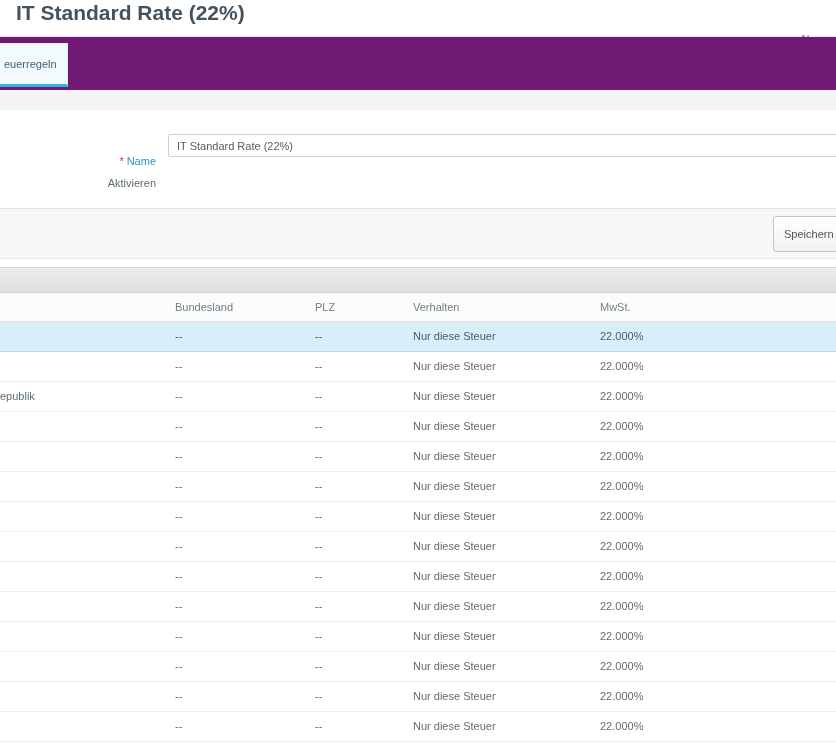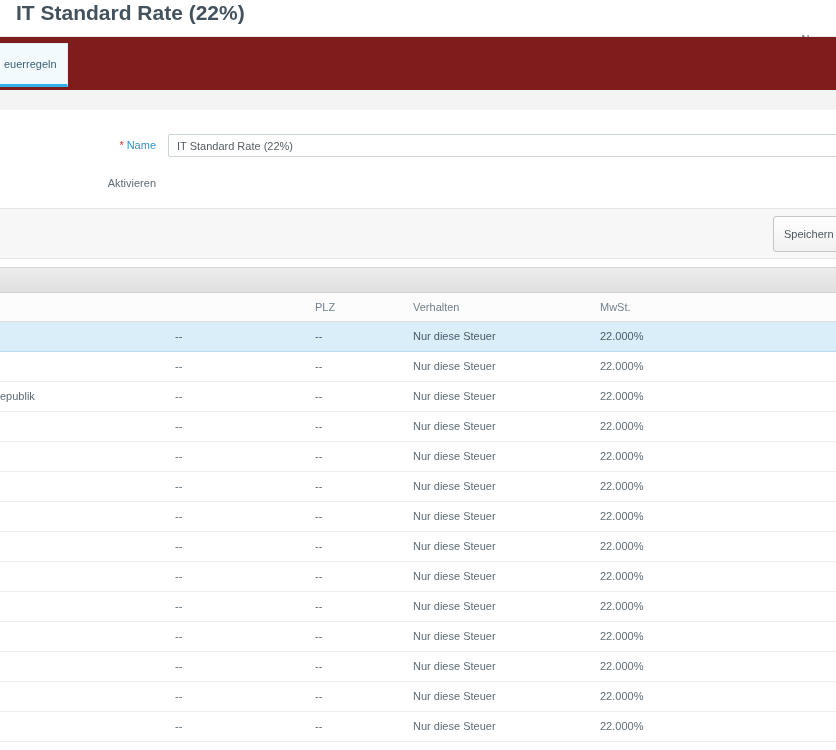--- a/index.html
+++ b/index.html
@@ -10,34 +10,34 @@
     background:#fff; color:#5f6c75;
   }
   
   .header { position:absolute; top:0; left:0; right:0; height:37px; background:#fff; border-bottom:1px solid #ececec; }
   .page-title {
     position:absolute; top:1px; left:16px; font-size:21px; font-weight:bold;
     color:#44525d; white-space:nowrap;
   }
   .new-button { position:absolute; top:33px; right:2px; font-size:11px; color:#5e6b75; white-space:nowrap; cursor:pointer; }
   
-  .tabbar { position:absolute; top:37px; left:0; right:0; height:53px; background:#7f1d1d; }
+  .tabbar { position:absolute; top:37px; left:0; right:0; height:53px; background:#701a75; }
   .tab {
     position:absolute; top:6px; left:0; width:68px; height:44px;
     background:#f3fafd; border:1px solid #e2ecf1; border-left:none;
     border-bottom:3px solid var(--accent); cursor:pointer;
   }
   .tab-label {
     position:absolute; top:14px; left:4px; font-size:11px; color:#3d6277; white-space:nowrap;
   }
   
   .panel-strip { position:absolute; top:90px; left:0; right:0; height:20px; background:#f4f4f4; }
   .form-area { position:absolute; top:110px; left:0; right:0; height:98px; background:#fff; }
   .field-label { position:absolute; left:0; width:156px; text-align:right; font-size:11px; white-space:nowrap; }
-  .lbl-name { top:29px; }
+  .lbl-name { top:45px; }
   .required-star { color:#e52b2b; margin-right:3px; }
   .name-text { color:#3093c6; }
   .aktivieren-text { color:#5f6c75; }
   .lbl-aktiv { top:67px; }
   .name-input {
     position:absolute; top:24px; left:168px; width:700px; height:23px;
     border:1px solid #ccd4d8; border-radius:2px; padding:0 8px;
     font-family:"Liberation Sans", sans-serif; font-size:11px; color:#555e64; background:#fff;
   }
   .toggle { position:absolute; top:62px; left:168px; width:125px; height:21px; display:flex;
@@ -109,20 +109,21 @@
       <div class="toggle-nein">NEIN</div>
     </div>
   </div>
 
   <div class="toolbar">
     <button class="save-button">Speichern un</button>
   </div>
 
   <div class="grid-band"></div>
   <div class="grid-header">
+    <span class="col-label cell-bundesland">Bundesland</span>
     <span class="col-label cell-verhalten">Verhalten</span>
     <span class="col-label cell-plz">PLZ</span>
     <span class="col-label cell-mwst">MwSt.</span>
   </div>
 
   <div class="grid-body">
       <div class="grid-row selected">
       <span class="cell cell-country"></span>
       <span class="cell cell-bundesland">--</span>
       <span class="cell cell-plz">--</span>

